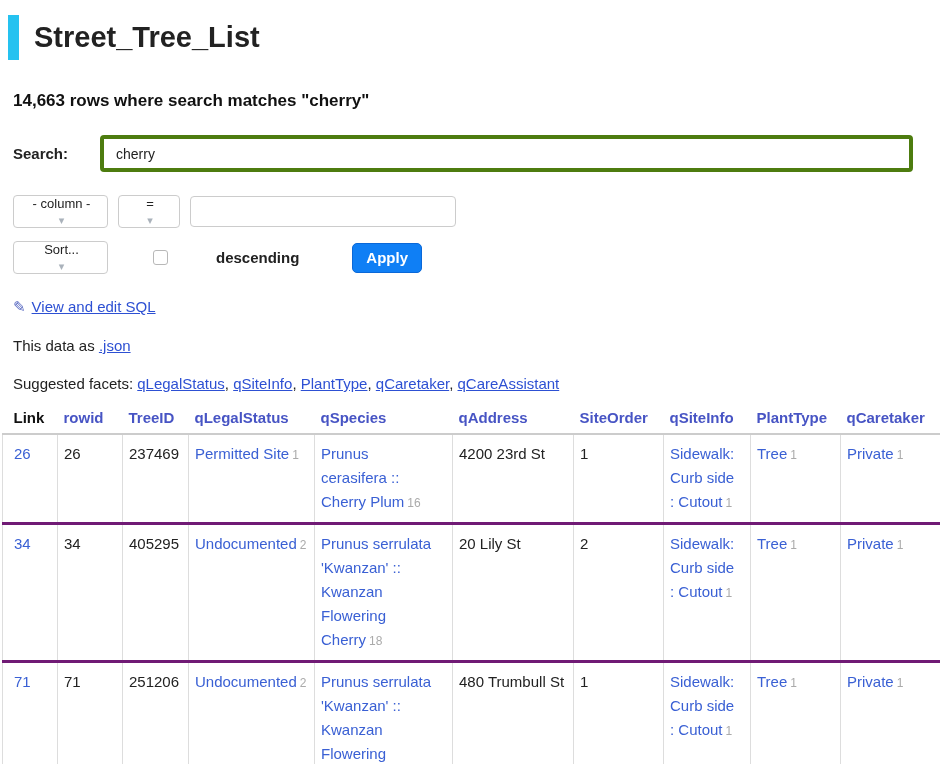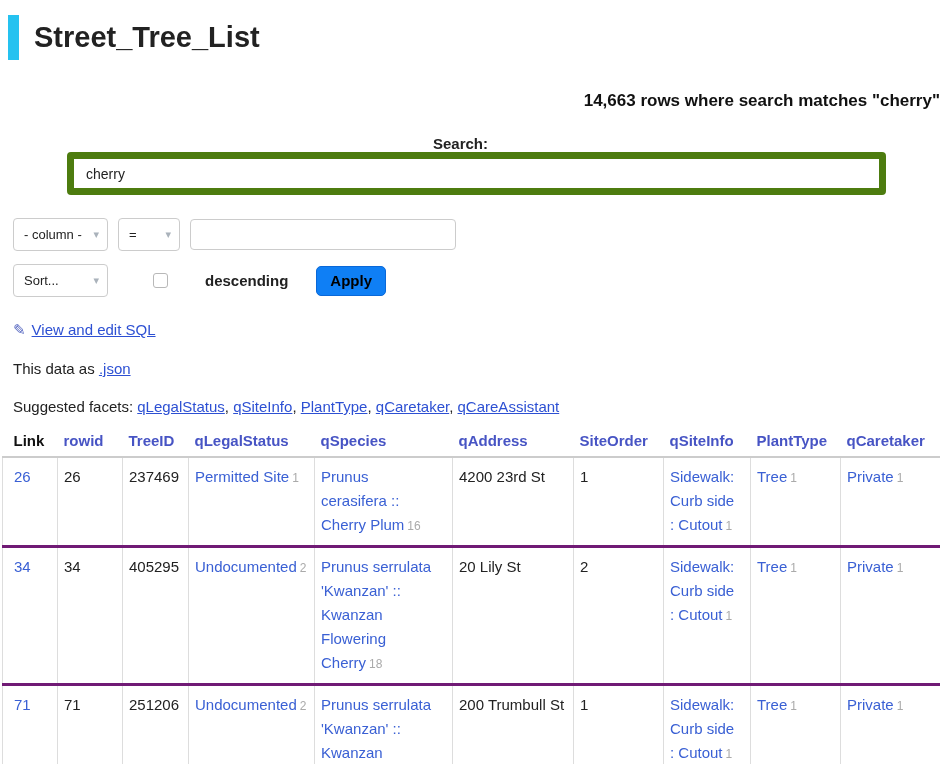--- a/index.html
+++ b/index.html
@@ -9,54 +9,54 @@
     color:#222;
   }
   .page { padding:14px 0 0 13px; width:940px; box-sizing:border-box; }
 
   
   .title-row { display:flex; align-items:center; gap:15px; height:46px; margin-left:-5px; }
   .accent-bar { width:11px; height:45px; background:var(--accent,#25c2f0); flex:none; }
   h1.page-title { font-size:29px; font-weight:bold; color:#222; margin:0; }
 
   
-  .row-count { margin:31px 0 0 0; font-size:17px; font-weight:bold; color:#111; line-height:20px;text-align:right; }
-
-  
-  .search-row { margin-top:24px; display:flex; align-items:center;flex-direction:column; }
+  .row-count { margin:31px 0 0 0; font-size:17px; font-weight:bold; color:#111; line-height:20px; }
+
+  
+  .search-row { margin-top:24px; display:flex; align-items:center; }
   .search-label { width:87px; flex:none; font-weight:bold; font-size:15px; }
   .search-input {
-    width:781px; height:29px; border:7px solid #4d7c0f; border-radius:4px;
+    width:781px; height:29px; border:4px solid #4d7c0f; border-radius:4px;
     padding:0 12px; font-size:14px; color:#222; outline:none;
     font-family:"Liberation Sans","DejaVu Sans",sans-serif; box-sizing:content-box;
   }
 
   
   .filter-row { margin-top:23px; display:flex; gap:10px; align-items:center; }
   .sort-row { margin-top:13px; display:flex; align-items:center;gap:28px; }
   .select {
     display:inline-flex; justify-content:space-between; align-items:center;
     width:95px; height:33px; box-sizing:border-box;
     border:1px solid #ccc; border-radius:4px; background:#fff;
-    padding:0 8px 0 10px; font-size:13px; color:#222; cursor:default;
+    padding:0 8px 0 10px; font-size:13px; color:#222; cursor:default;flex-direction:column;
   }
   .select.op { width:62px; }
   .select .arrow { color:#aab2bb; font-size:11px; }
   .filter-value-input {
     width:244px; height:29px; border:1px solid #ccc; border-radius:4px;
     padding:0 10px; font-size:14px; outline:none;
     font-family:"Liberation Sans","DejaVu Sans",sans-serif;
   }
   .checkbox {
     width:13px; height:13px; border:1px solid #b8b8b8; border-radius:3px;
     background:#fff; display:inline-block; margin-left:17px; flex:none;
   }
-  .desc-label { margin-left:9px; font-size:15px; font-weight:bold;text-align:right; }
+  .desc-label { margin-left:20px; font-size:15px; font-weight:bold;text-align:right; }
   .apply-button {
-    background:var(--apply,#0f7ff5); color:#000000;
+    margin-left:25px; background:var(--apply,#0f7ff5); color:#ffffff;
     border:1px solid #0a68d8; border-radius:5px; font-size:15px; font-weight:bold;
     padding:5px 13px; height:30px; line-height:18px; cursor:pointer;
     font-family:"Liberation Sans","DejaVu Sans",sans-serif;
   }
 
   
   .sql-row { margin-top:24px; font-size:15px; }
   .json-row { margin-top:21px; font-size:15px; }
   .facets-row { margin-top:21px; font-size:15px; }
   .pencil { color:#5566c0; margin-right:6px; }
@@ -189,21 +189,21 @@
           <td class="col-qsiteinfo"><a class="cell-link">Sidewalk: Curb side : Cutout</a><span class="count">1</span></td>
           <td class="col-planttype"><a class="cell-link">Tree</a><span class="count">1</span></td>
           <td class="col-qcaretaker"><a class="cell-link">Private</a><span class="count">1</span></td>
         </tr>
         <tr>
           <td class="col-link"><a class="cell-link">71</a></td>
           <td class="col-rowid"><span>71</span></td>
           <td class="col-treeid"><span>251206</span></td>
           <td class="col-qlegalstatus"><a class="cell-link">Undocumented</a><span class="count">2</span></td>
           <td class="col-qspecies"><a class="cell-link">Prunus serrulata 'Kwanzan' :: Kwanzan Flowering Cherry</a><span class="count">18</span></td>
-          <td class="col-qaddress"><span>200 Trumbull St</span></td>
+          <td class="col-qaddress"><span>480 Trumbull St</span></td>
           <td class="col-siteorder"><span>1</span></td>
           <td class="col-qsiteinfo"><a class="cell-link">Sidewalk: Curb side : Cutout</a><span class="count">1</span></td>
           <td class="col-planttype"><a class="cell-link">Tree</a><span class="count">1</span></td>
           <td class="col-qcaretaker"><a class="cell-link">Private</a><span class="count">1</span></td>
         </tr>
       </tbody>
   </table>
 
 </div>
 

